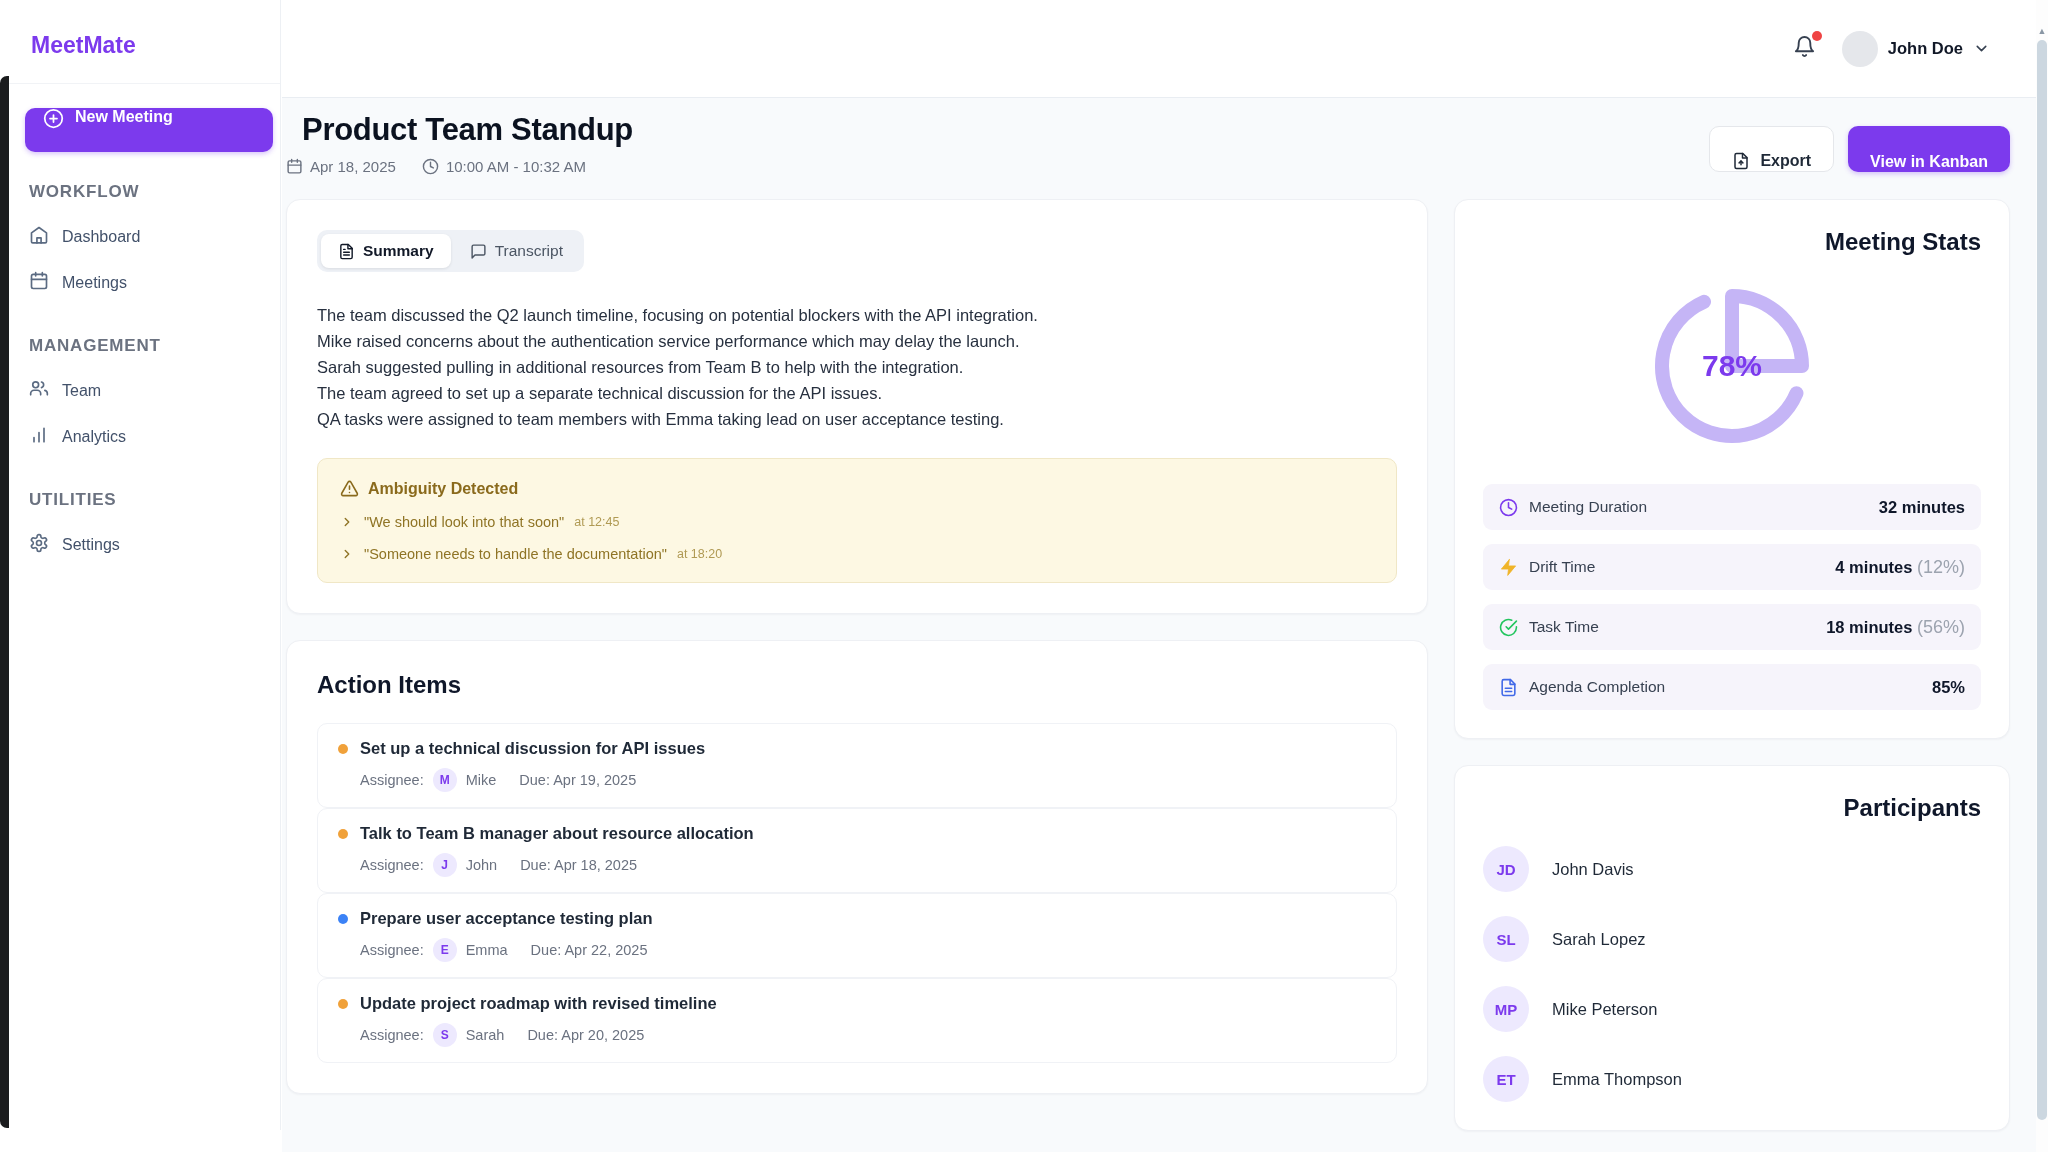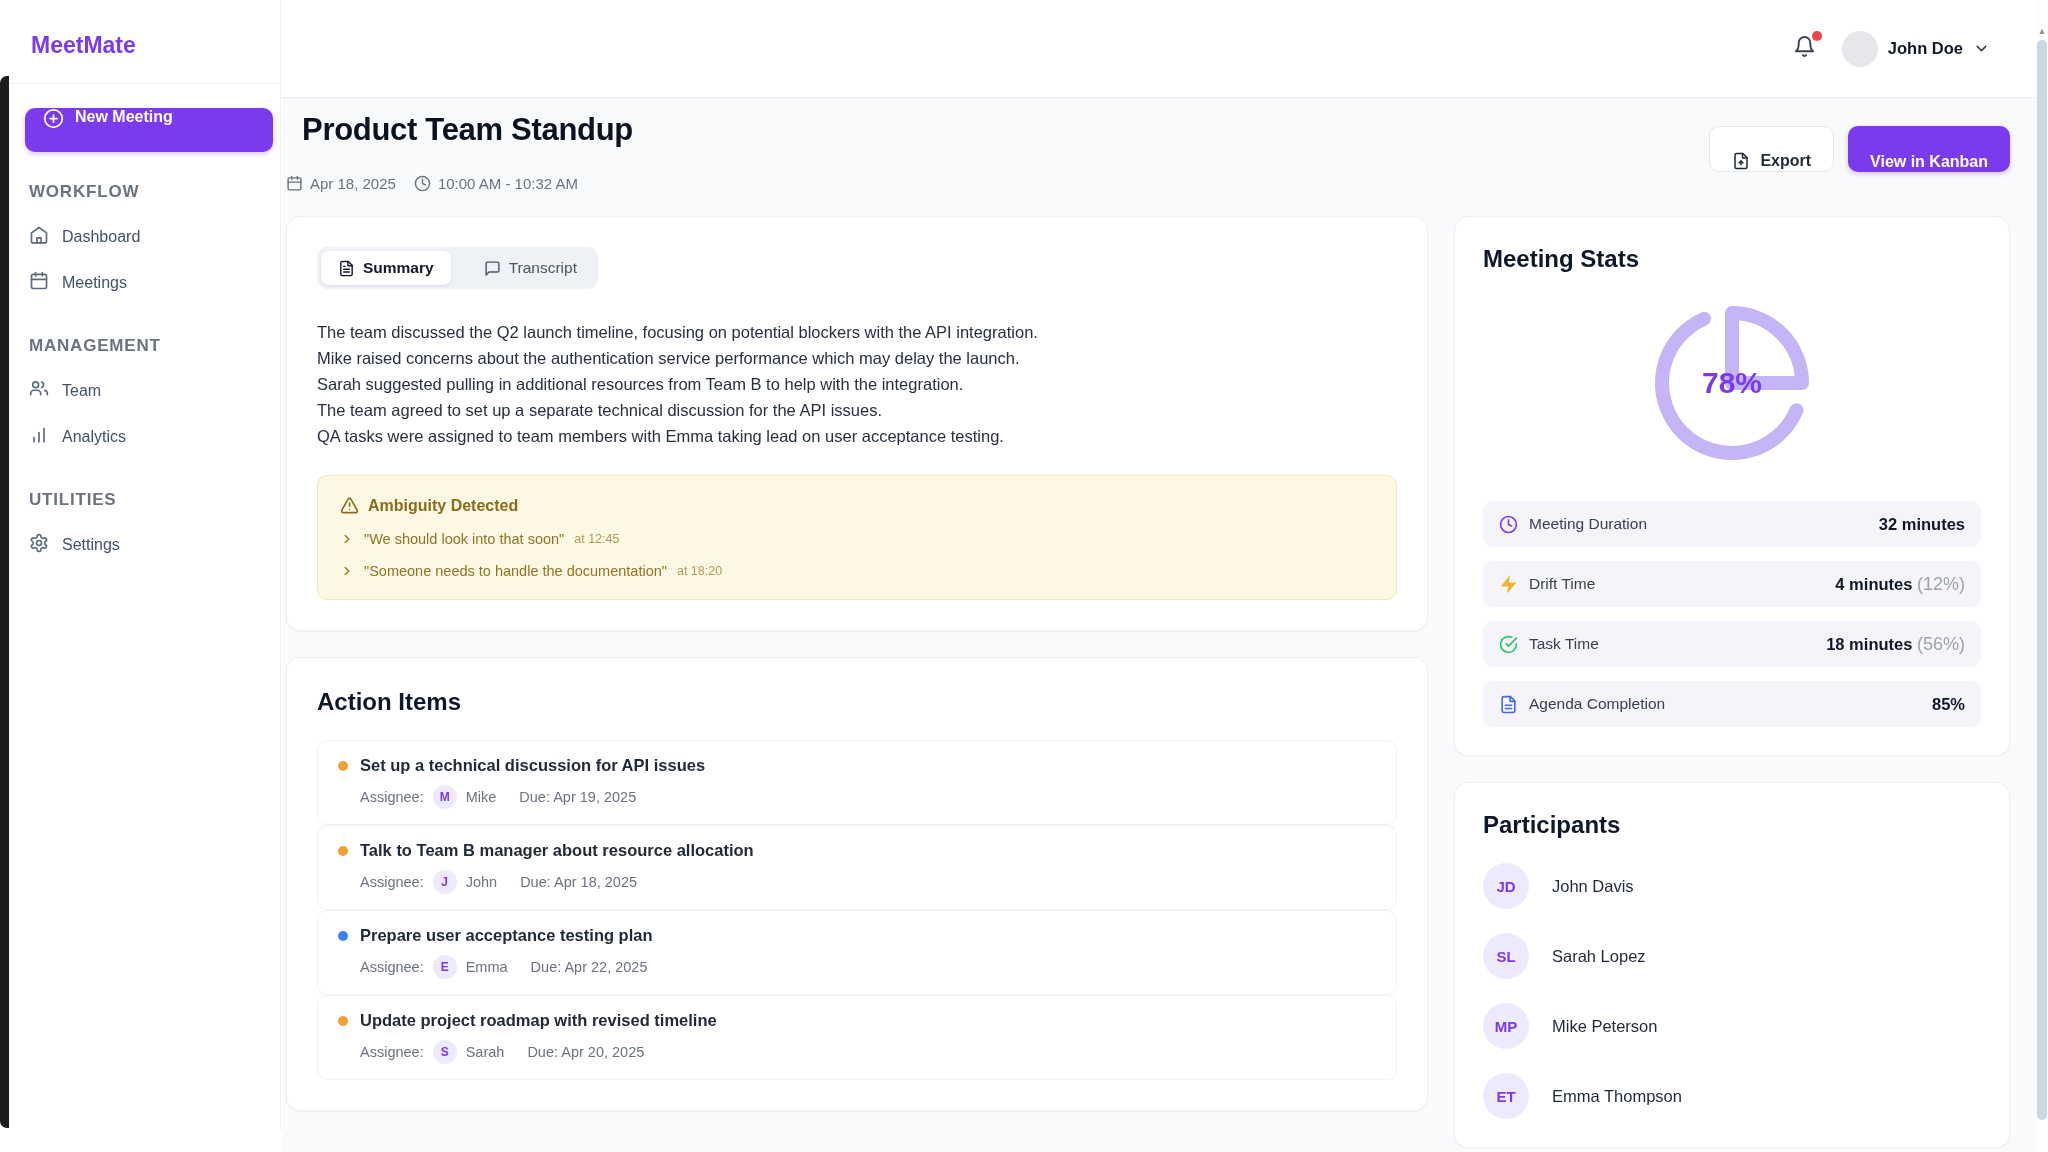--- a/index.html
+++ b/index.html
@@ -40,37 +40,37 @@
     background:#ef4444; }
   .user-menu { display:flex; align-items:center; gap:10px; cursor:pointer; }
   .avatar { width:36px; height:36px; border-radius:50%; background:#e5e7eb; }
   .user-name { font-size:16.5px; font-weight:bold; color:#111827; }
 
   
   .content { position:absolute; left:282px; top:98px; width:1754px; height:1054px;
     background:#f8fafc; padding:14px 26px 0 4px; }
   .page-head { display:flex; justify-content:space-between; align-items:flex-start; margin-bottom:24px; }
   .page-title { font-size:31px; font-weight:bold; color:#0b1220; letter-spacing:-.3px;margin-left:16px; }
-  .meta-row { display:flex; align-items:center; gap:18px; margin-top:27px; color:#6b7280; font-size:15px; }
+  .meta-row { display:flex; align-items:center; gap:26px; margin-top:10px; color:#6b7280; font-size:15px; }
   .meta-item { display:flex; align-items:center; gap:7px; }
   .head-actions { display:flex; gap:14px; margin-top:14px; }
   .btn { height:46px; border-radius:10px; font-size:16px; font-weight:bold; cursor:pointer;
     display:flex; align-items:flex-end; gap:10px; padding:1px 22px; font-family:inherit; }
   .btn-export { background:#fff; border:1px solid #e5e7eb; color:#1f2937; }
   .btn-kanban { background:#7c3aed; border:none; color:#fff; box-shadow:0 2px 5px rgba(124,58,237,.3); }
 
   .columns { display:flex; gap:26px; }
   .col-main { width:1142px; }
-  .col-side { width:556px; }
+  .col-side { width:556px;text-align:right; }
   .card { background:#fff; border:1px solid #eef0f4; border-radius:14px;
     box-shadow:0 1px 2px rgba(16,24,40,.04); }
 
   
   .card-summary { padding:30px; margin-bottom:26px; }
-  .tabs { display:inline-flex; background:#eef1f6; border-radius:10px; padding:4px; gap:16px; }
+  .tabs { display:inline-flex; background:#eef1f6; border-radius:10px; padding:4px; gap:2px; }
   .tab { display:flex; align-items:center; gap:8px; padding:8px 17px; border-radius:8px;
     font-size:15.5px; color:#4b5563; cursor:pointer; }
   .tab.active { background:#fff; font-weight:bold; color:#111827; box-shadow:0 1px 3px rgba(0,0,0,.09); }
   .summary-text { margin-top:30px; font-size:16.5px; color:#27303f; line-height:26px; }
   .ambiguity { margin-top:26px; background:#fdf8e3; border:1px solid #f0e7c6; border-radius:10px;
     padding:20px 22px; }
   .amb-title { display:flex; align-items:center; gap:9px; font-size:16px; font-weight:bold;
     color:#8a6a1c; }
   .amb-item { display:flex; align-items:center; gap:10px; margin-top:16px; font-size:14.5px;
     color:#8f7425; cursor:pointer; }

